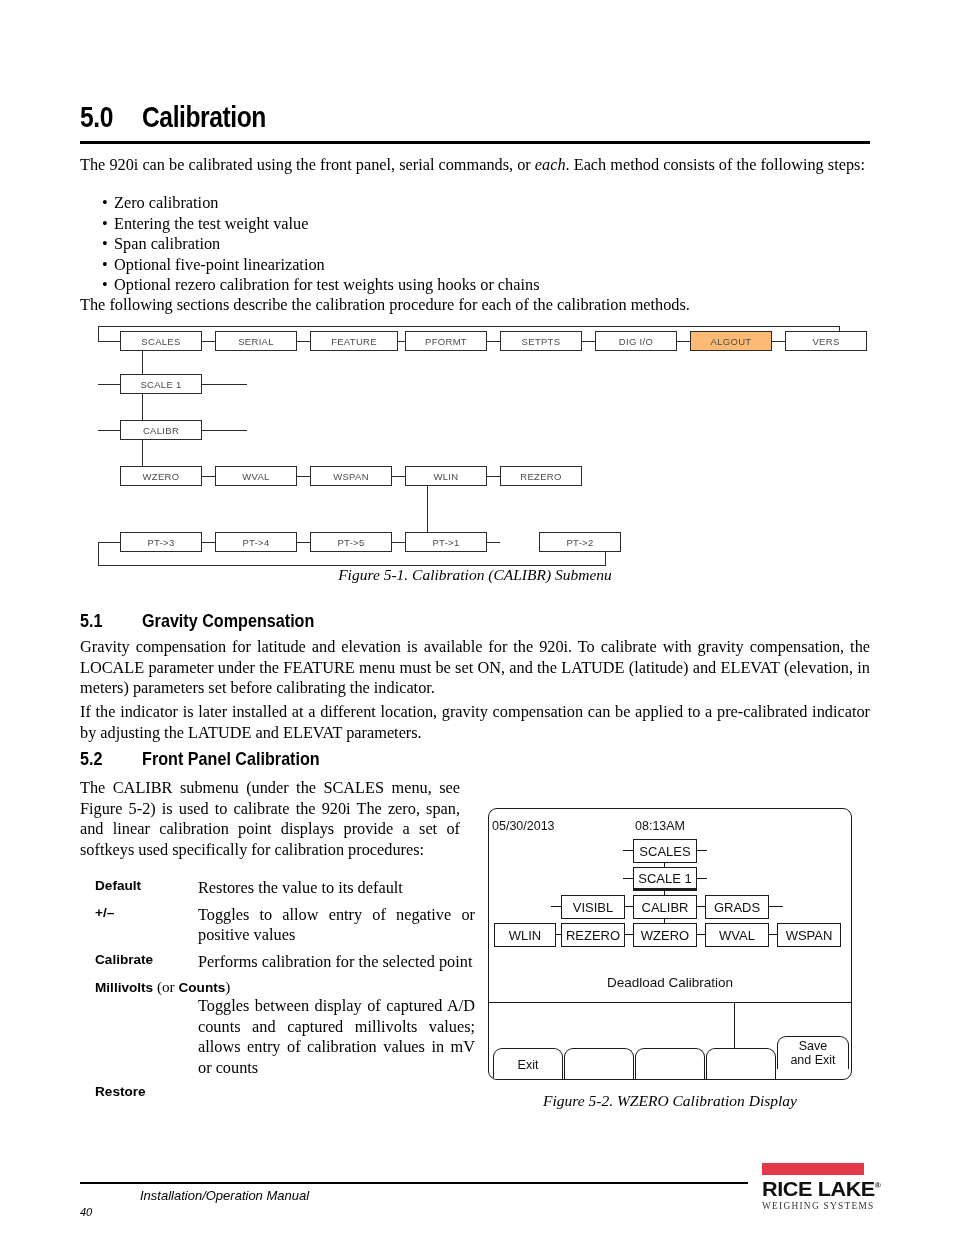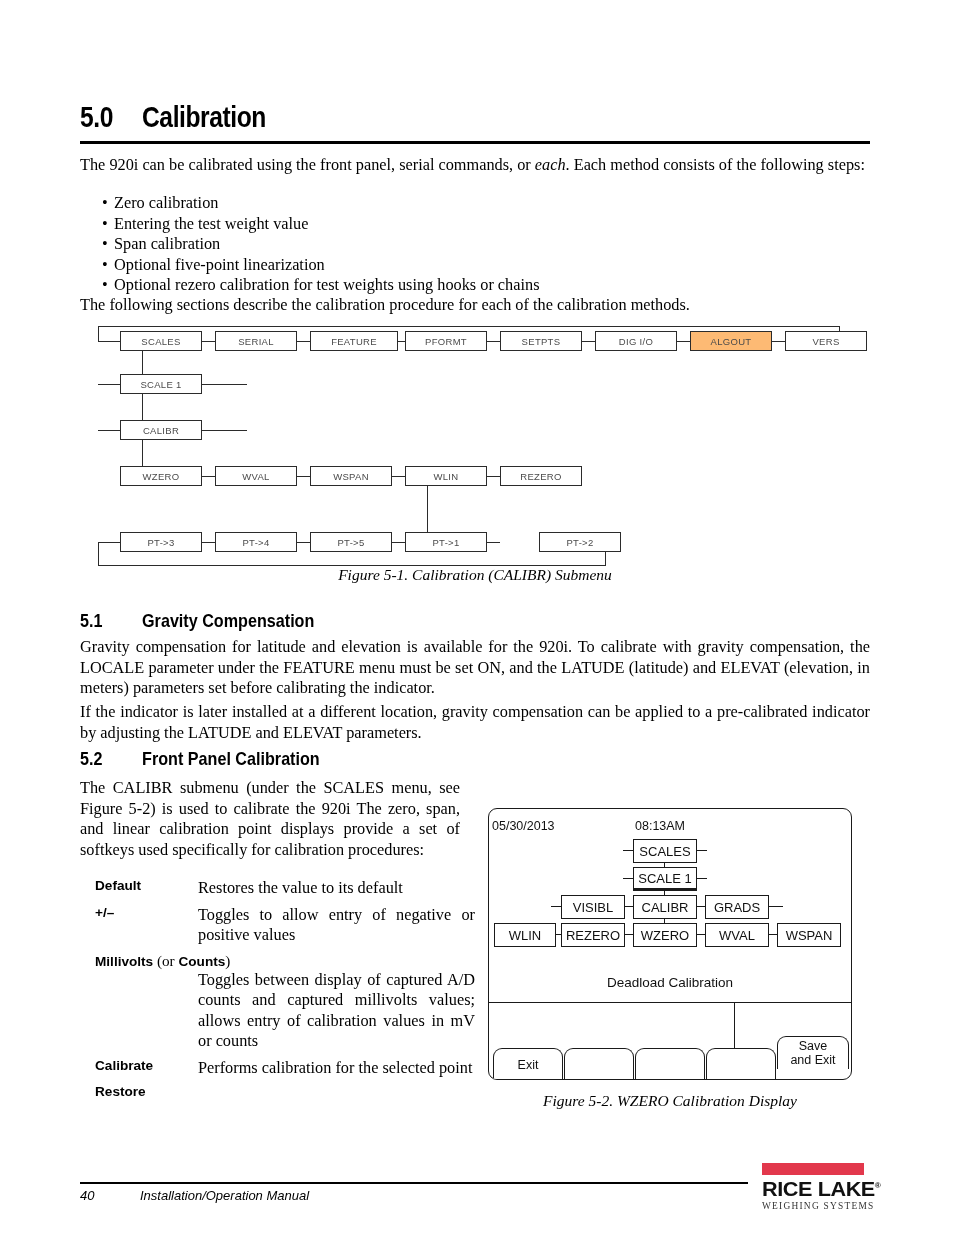--- a/index.html
+++ b/index.html
@@ -233,21 +233,22 @@
     position: absolute;
     left: 80px;
     width: 668px;
     height: 1.6px;
     background: #000;
   }
   .foot-page {
     position: absolute;
     font-family: "Liberation Sans", sans-serif;
     font-style: italic;
-    font-size: 13px;
+    font-size: 11px;
+    margin-top: 18px;
   }
   .foot-text {
     position: absolute;
     font-family: "Liberation Sans", sans-serif;
     font-style: italic;
     font-size: 13px;
   }
   .logo { position: absolute; left: 762px; top: 1163px; width: 102px; }
   .logo-bar { width: 100%; height: 12px; }
   .logo-name {
@@ -375,26 +376,26 @@
   <div class="deflist" style="top:878px;">
     <div class="defrow">
       <div class="dterm"><span>Default</span></div>
       <div class="ddesc">Restores the value to its default</div>
     </div>
     <div class="defrow" style="margin-top:6px;">
       <div class="dterm"><span>+/–</span></div>
       <div class="ddesc">Toggles to allow entry of negative or positive values</div>
     </div>
     <div class="defrow" style="margin-top:6px;">
+      <div class="dterm"><span>Calibrate</span></div>
+      <div class="ddesc">Performs calibration for the selected point</div>
+    </div>
+    <div class="defrow" style="margin-top:6px;">
       <div class="dterm" style="position:relative;"><span>Millivolts</span><span class="reg"> (or <b style="font-family:'Liberation Sans',sans-serif;font-size:13.6px;">Counts</b>)</span></div>
       <div class="ddesc">Toggles between display of captured A/D counts and captured millivolts values; allows entry of calibration values in mV or counts</div>
-    </div>
-    <div class="defrow" style="margin-top:6px;">
-      <div class="dterm"><span>Calibrate</span></div>
-      <div class="ddesc">Performs calibration for the selected point</div>
     </div>
     <div class="defrow" style="margin-top:6px;">
       <div class="dterm"><span>Restore</span></div>
     </div>
   </div>
 
   <div class="fig2">
 
     <div class="d-date" style="left:3px; top:10px;text-align:right;">05/30/2013</div>
     <div class="d-time" style="left:146px; top:10px;">08:13AM</div>

